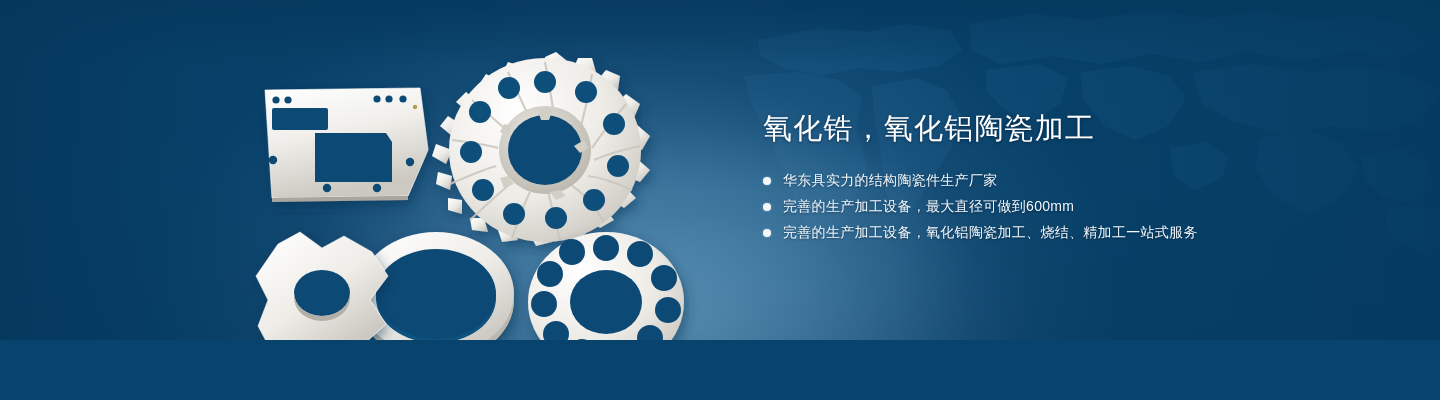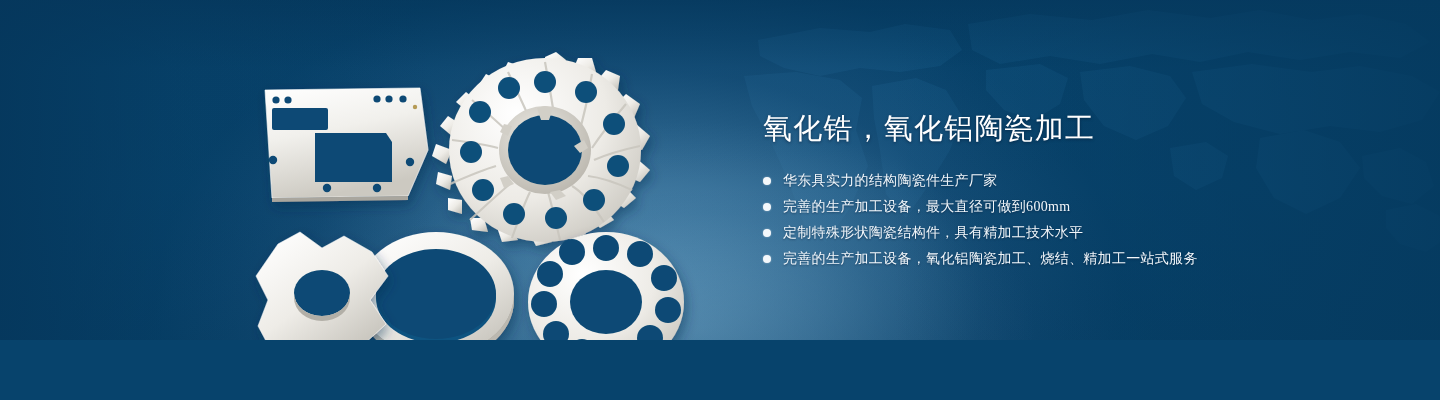--- a/index.html
+++ b/index.html
@@ -121,21 +121,20 @@
     margin-right: 12px;
     box-shadow: 0 0 2px rgba(255,255,255,0.45);
   }
   .bullet-text {
     color: #f2f7fb;
     font-size: 14px;
     line-height: 21px;
     letter-spacing: 0.3px;
     white-space: nowrap;
     text-shadow: 0 1px 2px rgba(0,20,45,0.45);
-    font-family: Liberation Serif, serif;
   }
 </style>
 </head>
 <body>
 
 <div class="banner">
 
   <div class="bg-base"></div>
 
   <div class="world-map">
@@ -322,22 +321,18 @@
       <li class="bullet">
         <span class="dot"></span>
         <span class="bullet-text">华东具实力的结构陶瓷件生产厂家</span>
       </li>
       <li class="bullet">
         <span class="dot"></span>
         <span class="bullet-text">完善的生产加工设备，最大直径可做到600mm</span>
       </li>
       <li class="bullet">
         <span class="dot"></span>
-        <span class="bullet-text">定制特殊形状陶瓷结构件，具有精加工技术水平</span>
-      </li>
-      <li class="bullet">
-        <span class="dot"></span>
         <span class="bullet-text">完善的生产加工设备，氧化铝陶瓷加工、烧结、精加工一站式服务</span>
       </li>
     </ul>
   </div>
 
 </div>
 
 </body></html>

